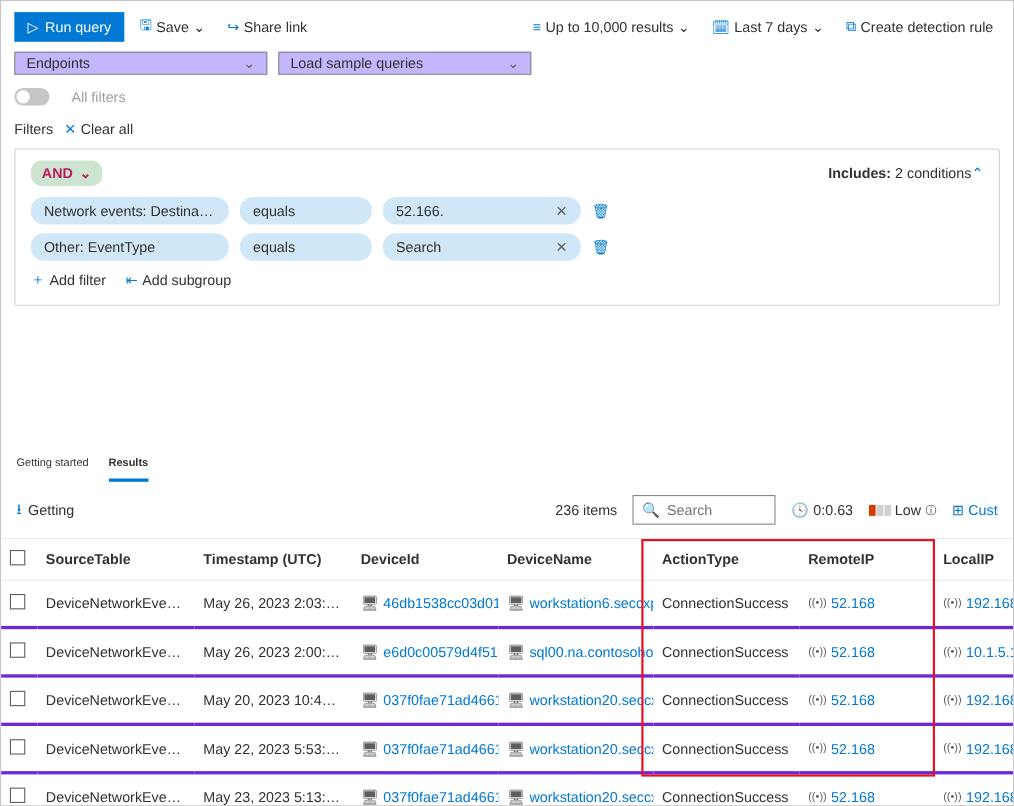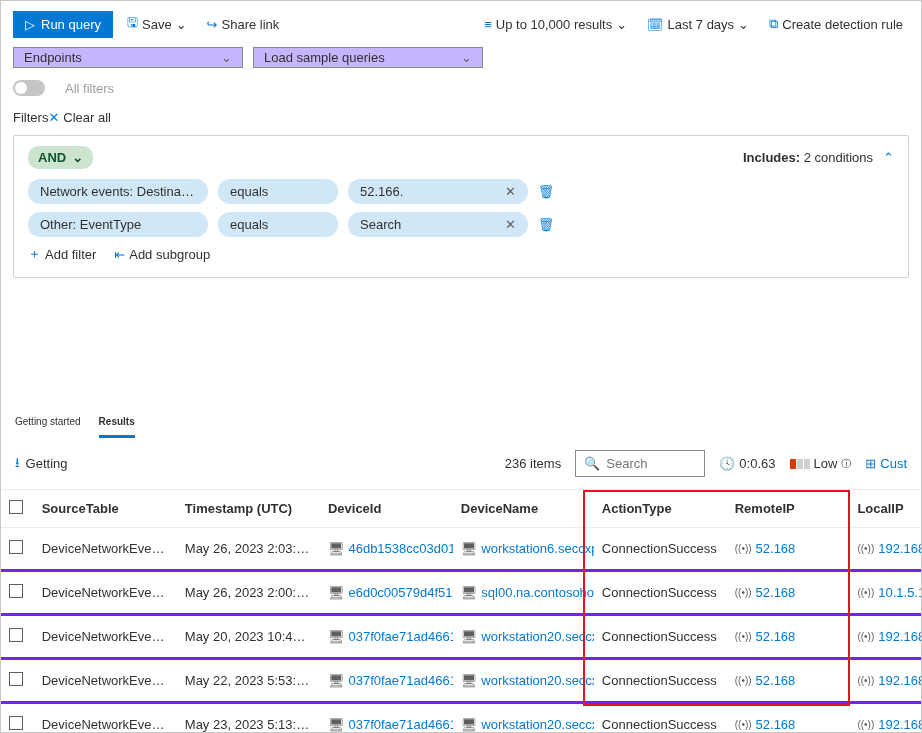--- a/index.html
+++ b/index.html
@@ -75,20 +75,21 @@
     content: "";
     width: 12px; height: 12px;
     border-radius: 50%;
     background: #fff;
     position: absolute;
     left: 2px; top: 2px;
   }
   .filters-bar {
     display: flex;
     align-items: center;
+    gap: 10px;
     padding: 6px 12px 10px;
     font-size: 13px;
   }
   .filters-bar .clear {
     display: flex;
     align-items: center;
     gap: 4px;
     color: #323130;
     cursor: pointer;
   }
@@ -100,21 +101,21 @@
     padding: 10px 14px 14px;
   }
   .filter-header {
     display: flex;
     align-items: center;
     justify-content: space-between;
     margin-bottom: 10px;
   }
   .and-chip {
     background: #cde5d0;
-    color: #14532d;
+    color: #be185d;
     padding: 4px 10px;
     border-radius: 10px;
     display: flex;
     align-items: center;
     gap: 6px;
     font-weight: 600;
     font-size: 13px;
   }
   .includes { font-size: 13px; }
   .filter-row {
@@ -313,21 +314,21 @@
     <span>Clear all</span>
   </div>
 </div>
 
 <div class="filter-box">
   <div class="filter-header">
     <div class="and-chip">
       <span>AND</span>
       <span>⌄</span>
     </div>
-    <div style="display:flex;align-items:flex-start;gap:10px">
+    <div style="display:flex;align-items:flex-start;gap:0">
       <span class="includes">
         <b>Includes:</b>
         <span>2 conditions</span>
       </span>
       <span style="color:#0078d4;cursor:pointer">⌃</span>
     </div>
   </div>
 
   <div class="filter-row">
     <div class="pill pill-field">Network events: DestinationIPA...</div>

